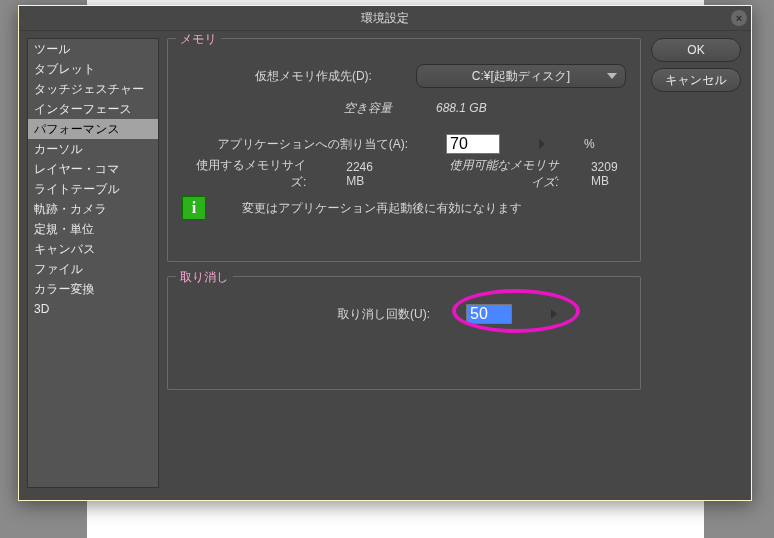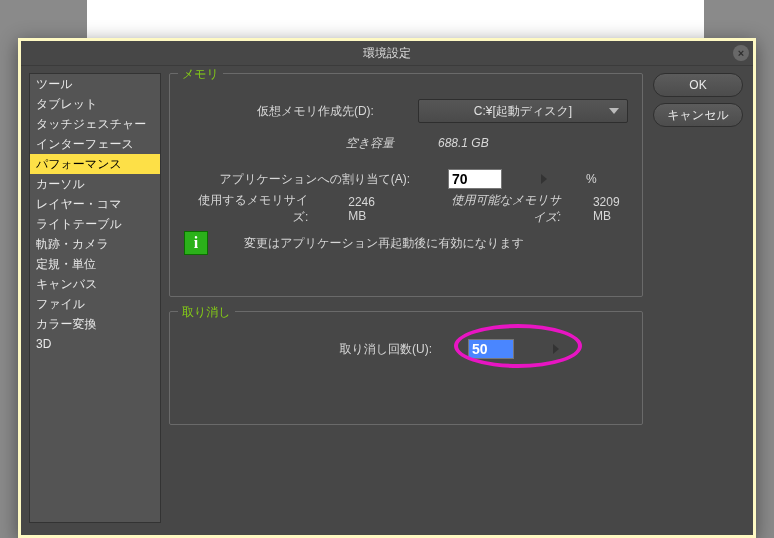--- a/index.html
+++ b/index.html
@@ -1,33 +1,33 @@
 <!DOCTYPE html>
 <html><head>
 <meta charset="utf-8">
 <style>
   html,body{margin:0;padding:0;width:774px;height:538px;background:#8a8a8a;font-family:"MS PGothic","Meiryo",sans-serif;font-size:12px;overflow:hidden;}
   .page-bg{position:absolute;left:87px;top:0;width:617px;height:538px;background:#fff;}
-  .dialog{position:absolute;left:18px;top:38px;width:732px;height:494px;background:#474747;border:3px solid #fef9c3;box-shadow:0 4px 18px rgba(0,0,0,.45);color:#d7d7d7;}
+  .dialog{position:absolute;left:18px;top:5px;width:732px;height:494px;background:#474747;border:1px solid #fef9c3;box-shadow:0 4px 18px rgba(0,0,0,.45);color:#d7d7d7;}
   .titlebar{height:24px;line-height:24px;text-align:center;position:relative;border-bottom:1px solid #3b3b3b;font-size:12px;color:#ddd;}
   .close-btn{position:absolute;right:4px;top:4px;width:16px;height:16px;border-radius:8px;background:#686868;color:#2e2e2e;text-align:center;line-height:16px;font-weight:bold;font-size:11px;cursor:pointer;}
   .body{position:absolute;left:0;top:24px;right:0;bottom:0;}
   .sidebar{position:absolute;left:8px;top:8px;width:130px;bottom:12px;background:#545454;border:1px solid #333;}
   .side-item{padding:2px 6px;height:16px;line-height:16px;color:#e9e9e9;cursor:default;white-space:nowrap;}
-  .side-item.sel{background:#fde047;color:#000;}
+  .side-item.sel{background:#a3a3a3;color:#000;}
   .buttons{position:absolute;right:10px;top:8px;width:90px;}
   .btn{height:22px;line-height:22px;text-align:center;background:linear-gradient(#5c5c5c,#4c4c4c);border:1px solid #2f2f2f;border-radius:12px;color:#e9e9e9;margin-bottom:6px;cursor:pointer;}
   .content{position:absolute;left:148px;top:8px;right:110px;bottom:12px;}
   .group{border:1px solid #6a6a6a;border-radius:2px;position:relative;padding:18px 14px 14px;margin-bottom:14px;}
-  .group-title{position:absolute;top:-8px;left:8px;background:#474747;padding:0 4px;color:#84cc16;}
+  .group-title{position:absolute;top:-8px;left:8px;background:#474747;padding:0 4px;color:#f9a8d4;}
   .row{display:flex;align-items:center;height:26px;gap:28px;}
   .lbl{color:#d7d7d7;text-align:right;}
-  .dropdown{height:22px;background:linear-gradient(#565656,#4a4a4a);border:1px solid #2e2e2e;border-radius:2px;display:flex;align-items:center;justify-content:center;position:relative;color:#e0e0e0;cursor:pointer;width:230px;}
+  .dropdown{height:22px;background:linear-gradient(#565656,#4a4a4a);border:1px solid #2e2e2e;border-radius:8px;display:flex;align-items:center;justify-content:center;position:relative;color:#e0e0e0;cursor:pointer;width:230px;}
   .dropdown .arrow{position:absolute;right:8px;top:8px;width:0;height:0;border-left:5px solid transparent;border-right:5px solid transparent;border-top:6px solid #bbb;}
-  .input{background:#fff;border:1px solid #777;height:18px;color:#000;padding:0 3px;font-size:14px;font-weight:bold;}
+  .input{background:#fff;border:1px solid #777;height:18px;color:#000;padding:0 3px;font-size:16px;}
   .input.sel{background:#4a86ff;color:#fff;}
   .spin{width:0;height:0;border-top:5px solid transparent;border-bottom:5px solid transparent;border-left:6px solid #333;}
   .info-icon{width:22px;height:22px;background:#2bb11a;display:inline-flex;align-items:center;justify-content:center;color:#fff;font-weight:bold;font-family:serif;font-size:16px;border:1px solid #0b6d00;margin-right:8px;}
   .highlight{position:absolute;border:4px solid #e815c3;border-radius:50%/50%;pointer-events:none;}
 </style>
 </head>
 <body>
 
 <div class="page-bg"></div>
 

